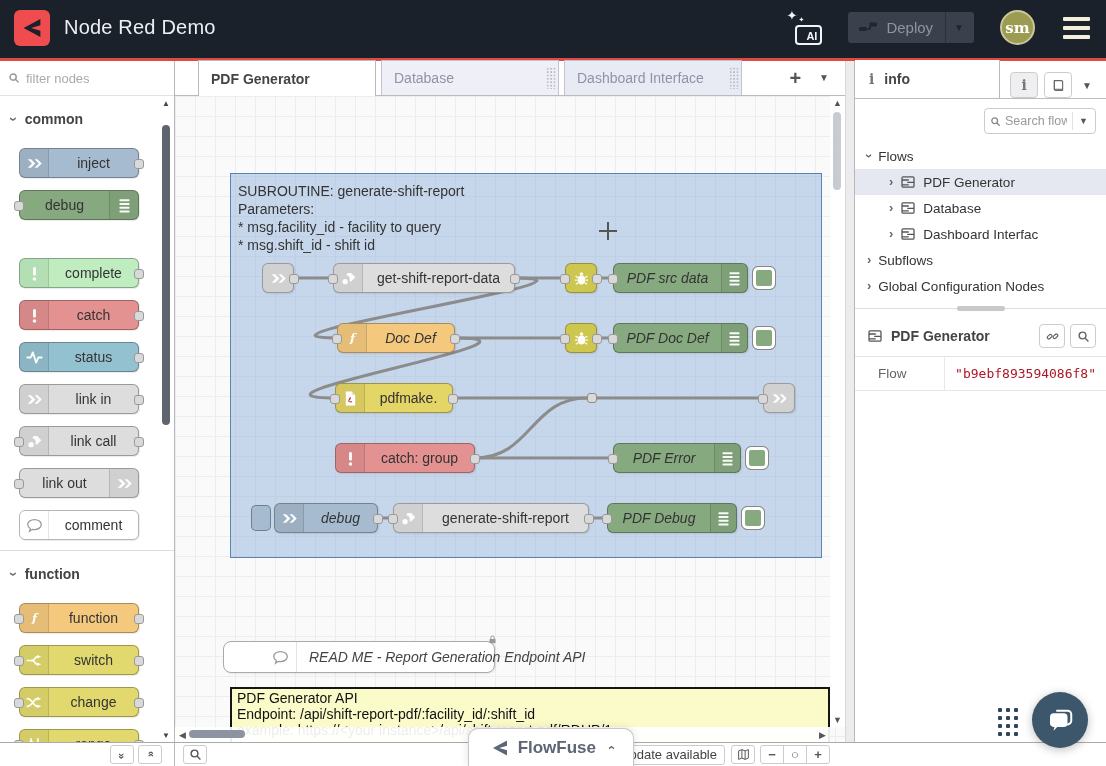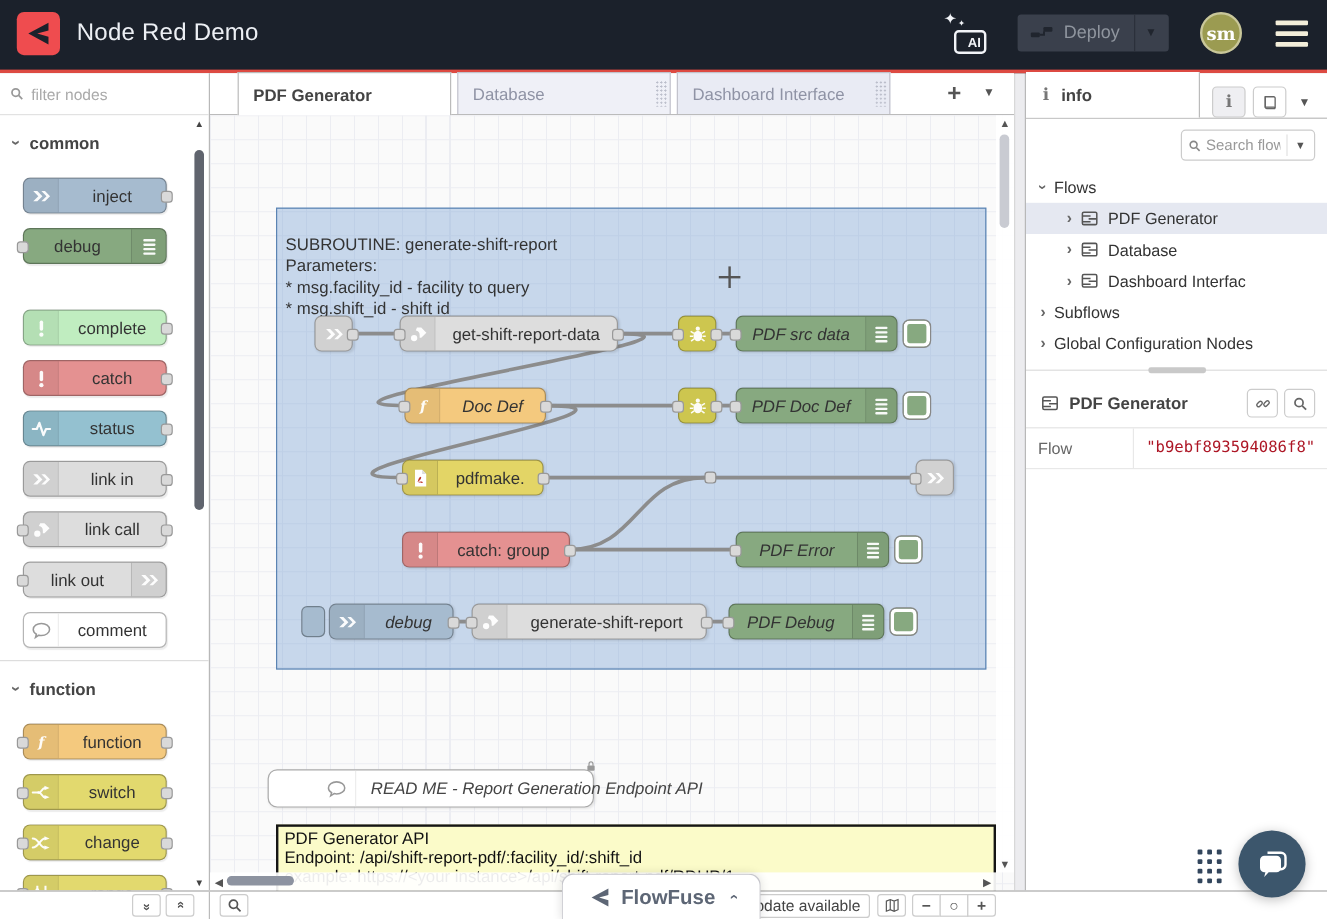--- a/index.html
+++ b/index.html
@@ -66,21 +66,21 @@
   .tab-dots { position:absolute; right:2px; top:6px; bottom:6px; width:10px; background-image:radial-gradient(#b9bcc9 30%, transparent 32%); background-size:3.4px 3.4px; }
   .tab-actions { margin-left:auto; display:flex; align-items:center; gap:18px; padding:0 16px; height:35px; }
   .tab-add { font-size:20px; color:#555; font-weight:bold; cursor:pointer; line-height:18px; }
   .tab-chev { color:#555; font-size:10px; cursor:pointer; }
 
   .canvas { position:relative; flex:1; overflow:hidden; }
   .canvas-inner { position:absolute; inset:0; background-color:#fafafa;
     background-image:linear-gradient(#ecedf2 1px, transparent 1px), linear-gradient(90deg,#ecedf2 1px, transparent 1px);
     background-size:20px 20px; }
   .group { position:absolute; background:rgba(122,163,212,.40); border:1px solid #5b84b3; }
-  .group-label { font-size:14px; color:#333; padding:20px 7px; white-space:pre; line-height:18px; }
+  .group-label { font-size:14px; color:#333; padding:8px 7px; white-space:pre; line-height:18px; }
   svg.wires { position:absolute; inset:0; width:670px; height:646px; }
   .cnode { position:absolute; height:30px; border:1px solid rgba(0,0,0,.30); border-radius:6px; display:flex; align-items:stretch; box-shadow:1px 1px 2px rgba(0,0,0,.10); font-size:14px; color:#333; background:#ddd; }
   .cnode .nlabel { padding:0 6px; }
   .cnode.italic .nlabel { font-style:italic; }
   .cnode.square { width:32px; }
   .cnode.square .nicon { width:100%; border:none; background:rgba(0,0,0,.05); border-radius:5px; }
   .cnode.debug .nicon { width:26px; border-right:none; border-left:1px solid rgba(0,0,0,.14); border-radius:0 5px 5px 0; }
   .toggle { position:absolute; width:24px; height:24px; border:1px solid #888; border-radius:6px; box-shadow:inset 0 0 0 3px #fff; }
   .junction { position:absolute; width:10px; height:10px; background:#d9d9d9; border:1px solid #8c8c8c; border-radius:3px; }
   .inj-btn { position:absolute; left:-24px; top:1px; width:20px; height:26px; border:1px solid rgba(0,0,0,.32); border-radius:5px; }
@@ -129,21 +129,21 @@
   .flowico svg { width:16px; height:16px; }
   .tree-label { white-space:nowrap; overflow:hidden; }
   .tree-divider { border-top:1px solid #ddd; margin-top:9px; position:relative; height:10px; }
   .grip { position:absolute; top:-3px; left:50%; margin-left:-24px; width:48px; height:5px; background:#c9c9c9; border-radius:2px; }
   .section-head { display:flex; align-items:center; gap:8px; padding:6px 10px 8px 12px; border-bottom:1px solid #e4e4e4; }
   .section-title { font-size:14px; font-weight:bold; color:#444; }
   .section-actions { margin-left:auto; display:flex; gap:5px; }
   .mini-btn { width:26px; height:24px; border:1px solid #ccc; border-radius:4px; background:#fff; color:#666; display:flex; align-items:center; justify-content:center; cursor:pointer; }
   .mini-btn svg { width:13px; height:13px; }
   .prop-row { display:flex; border-bottom:1px solid #e8e8e8; }
-  .prop-label { width:94px; padding:9px 10px; font-size:13.5px; color:#666; }
+  .prop-label { width:94px; padding:9px 23px; font-size:13.5px; color:#666; }
   .prop-value { flex:1; border-left:1px solid #e8e8e8; padding:9px 10px; font-family:"DejaVu Sans Mono", monospace; font-size:13px; color:#ad1625; }
 
   
   footer { position:absolute; left:0; right:0; bottom:0; height:24px; background:#fff; border-top:1px solid #aaa; display:flex; }
   .f-palette { width:175px; border-right:1px solid #bbb; display:flex; align-items:center; justify-content:flex-end; gap:4px; padding-right:12px; }
   .f-btn { width:24px; height:19px; border:1px solid #ccc; border-radius:3px; background:#fff; color:#555; display:flex; align-items:center; justify-content:center; font-size:10px; cursor:pointer; }
   .f-btn svg { width:13px; height:13px; }
   .dbl { font-size:11px; font-weight:bold; letter-spacing:-2px; display:inline-block; }
   .dbl.up { transform:rotate(90deg); } .dbl.down { transform:rotate(-90deg); }
   .f-canvas { flex:1; display:flex; align-items:center; padding:0 8px; gap:6px; }

